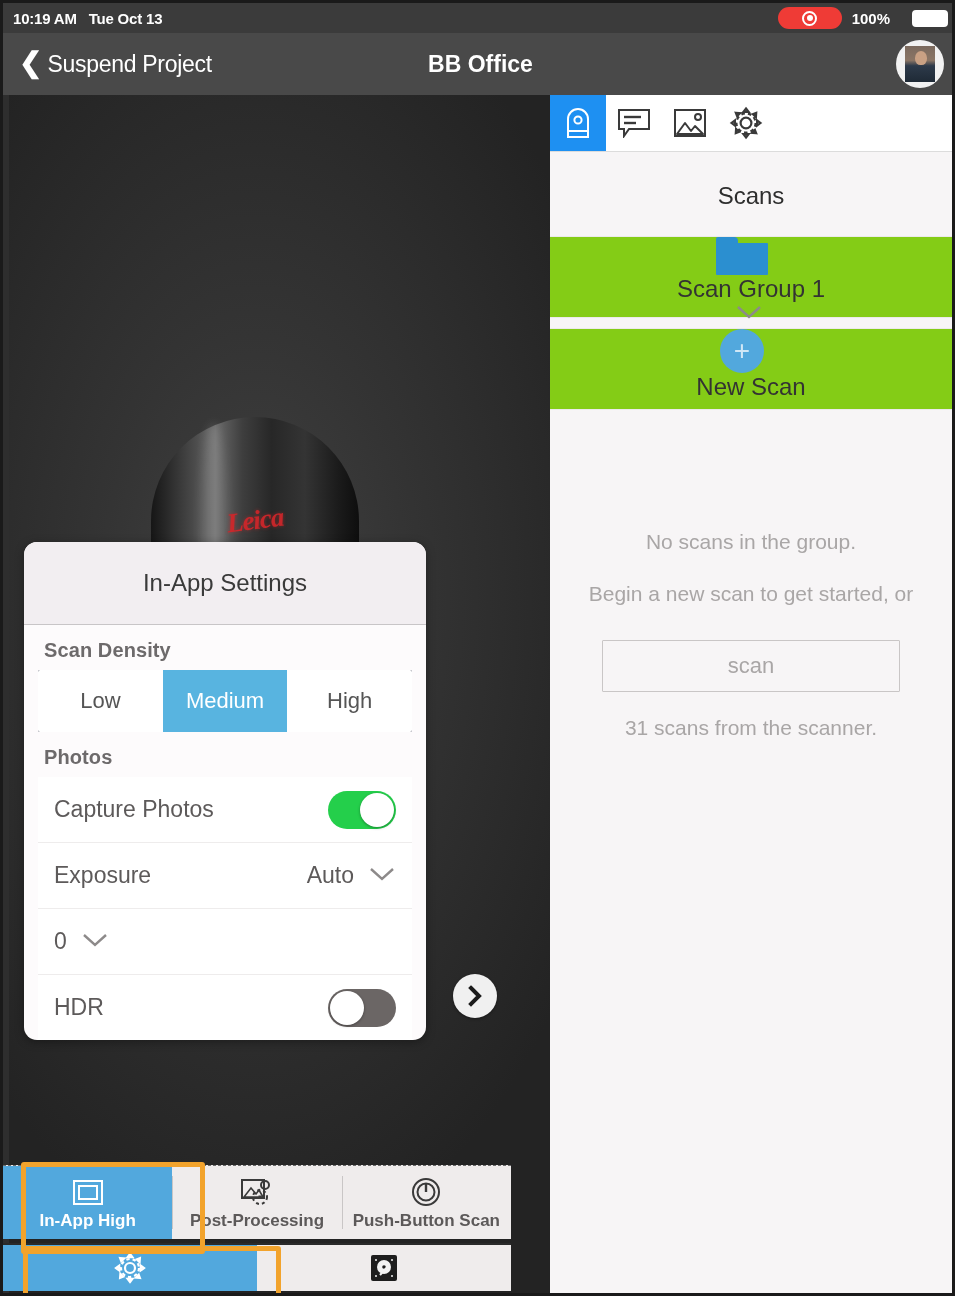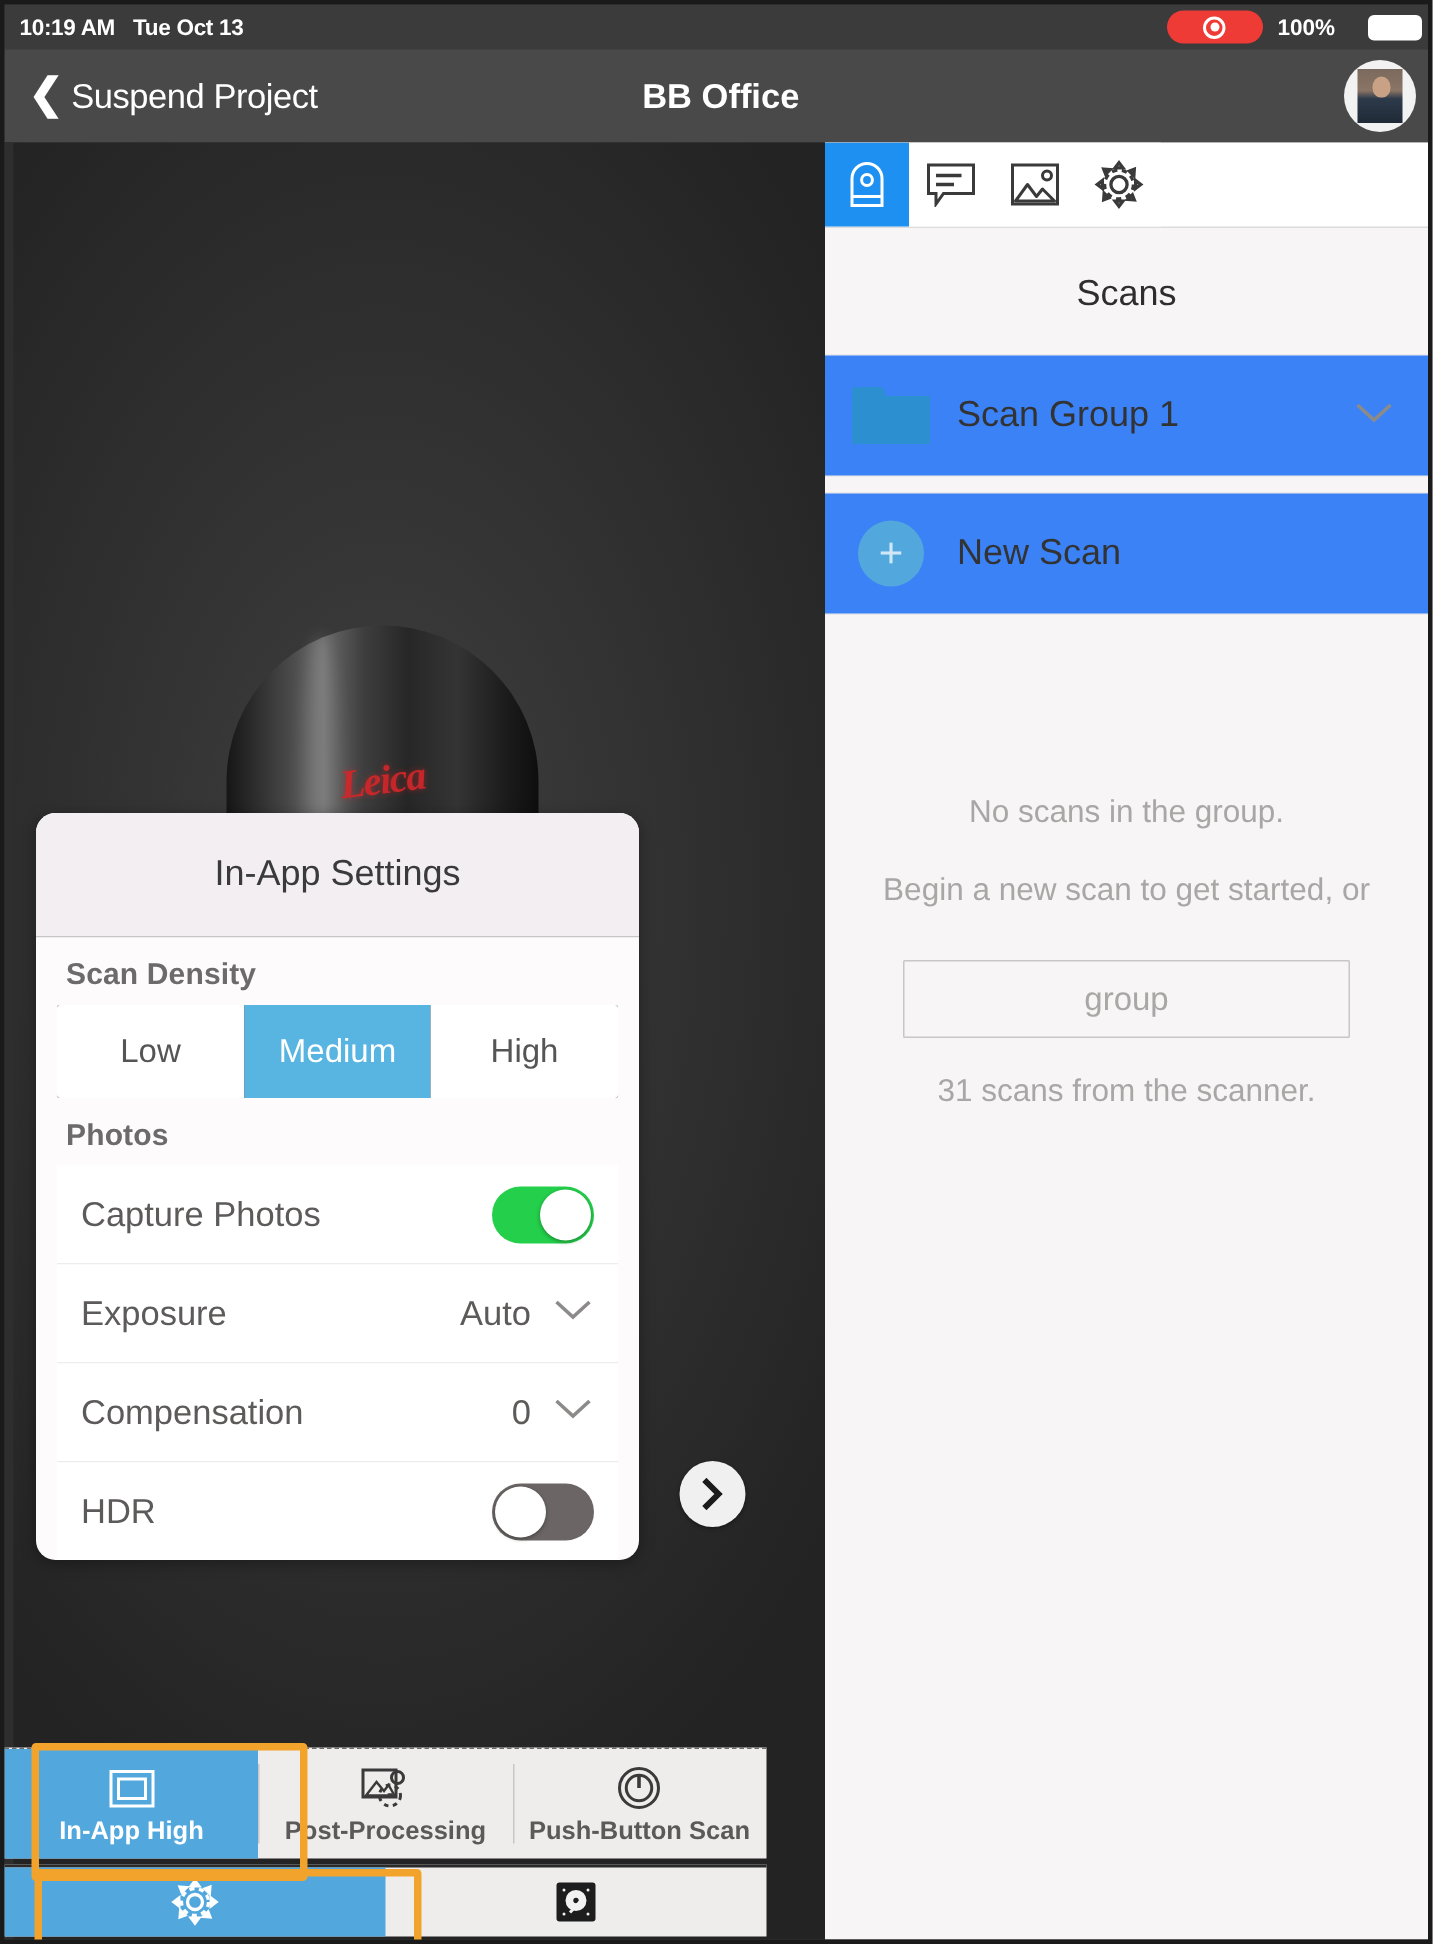--- a/index.html
+++ b/index.html
@@ -221,29 +221,30 @@
   .tab.active { background: #1e90f2; }
   .tab svg { display: block; }
   #scans-title {
     text-align: center;
     font-size: 24px;
     color: #2e2e2e;
     padding: 30px 0 26px 0;
     font-weight: normal;
   }
   .scan-row {
-    background: #3b82f6;
+    background: #84cc16;
     height: 82px;
     display: flex;
     align-items: center;
-    padding: 0 18px;
+    padding: 0 8px;
     box-sizing: border-box;
     border-top: 1px solid #eceaea;
     border-bottom: 1px solid #eceaea;
     cursor: pointer;
+    flex-direction: column;
   }
   .scan-row + .gap { height: 10px; background: #f7f5f6; }
   .folder-icon {
     width: 52px; height: 38px;
     position: relative;
     margin-right: 18px;
     flex: none;
   }
   .folder-icon .tab-top {
     position: absolute; left:0; top:0;
@@ -583,21 +584,21 @@
     <div class="scan-row">
       <span class="plus-circle">
         <span class="plus">+</span>
       </span>
       <span class="label">New Scan</span>
     </div>
 
     <div id="empty-state">
       <div class="line">No scans in the group.</div>
       <div class="line line2">Begin a new scan to get started, or</div>
-      <button id="sync-btn">group</button>
+      <button id="sync-btn">scan</button>
       <div class="line3">31 scans from the scanner.</div>
     </div>
   </div>
 
   <div id="settings-card">
     <div id="settings-header">In-App Settings</div>
 
     <div class="section-hdr">Scan Density</div>
     <div class="seg-control">
       <div class="seg">Low</div>
@@ -618,21 +619,20 @@
       <span class="name">Exposure</span>
       <span class="value">Auto</span>
       <span>
         <svg width="28" height="18" viewBox="0 0 28 18">
             <path d="M3 4 L14 14 L25 4" fill="none" stroke="#8d8a8a" stroke-width="2.4"></path>
           </svg>
       </span>
     </div>
 
     <div class="opt-row">
-      <span class="name">Compensation</span>
       <span class="value">0</span>
       <span>
         <svg width="28" height="18" viewBox="0 0 28 18">
             <path d="M3 4 L14 14 L25 4" fill="none" stroke="#8d8a8a" stroke-width="2.4"></path>
           </svg>
       </span>
     </div>
 
     <div class="opt-row">
       <span class="name">HDR</span>

